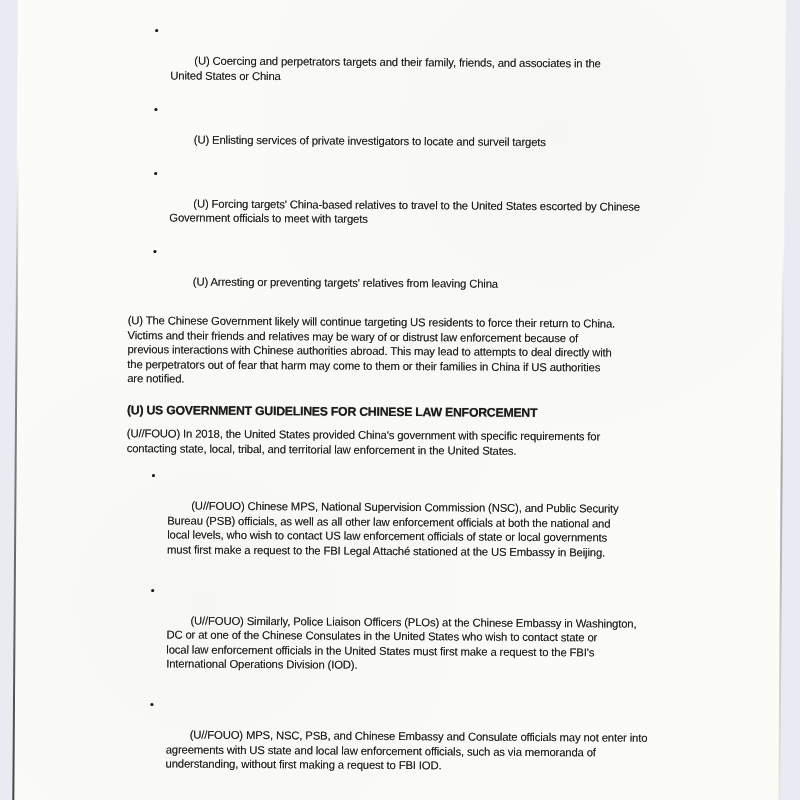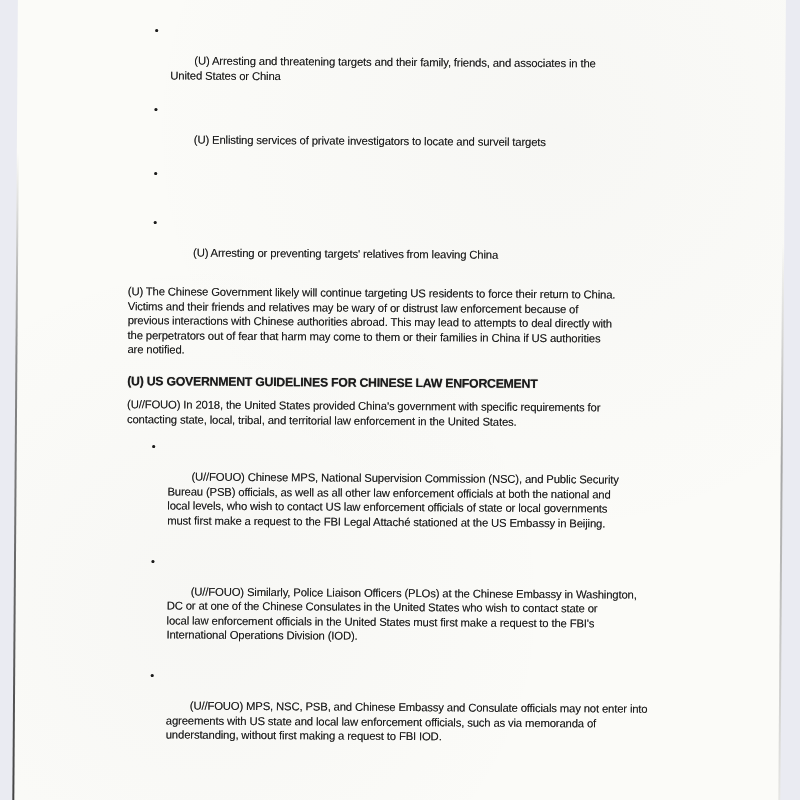--- a/index.html
+++ b/index.html
@@ -49,29 +49,31 @@
 
 <div class="paper">
   <div class="edge-left"></div>
   <div class="edge-right"></div>
 
   <div class="content">
 
     <div class="list-top">
       <div class="bullet-item">
         <span class="bullet-marker">•</span>
-        <span>(U) Arresting and threatening targets and their family, friends, and associates in the
+        <span>(U) Coercing and perpetrators targets and their family, friends, and associates in the
 United States or China</span>
       </div>
       <div class="bullet-item">
         <span class="bullet-marker">•</span>
         <span>(U) Enlisting services of private investigators to locate and surveil targets</span>
       </div>
       <div class="bullet-item">
         <span class="bullet-marker">•</span>
+        <span>(U) Forcing targets' China-based relatives to travel to the United States escorted by Chinese
+Government officials to meet with targets</span>
       </div>
       <div class="bullet-item">
         <span class="bullet-marker">•</span>
         <span>(U) Arresting or preventing targets' relatives from leaving China</span>
       </div>
     </div>
 
     <div class="para-targeting pre">(U) The Chinese Government likely will continue targeting US residents to force their return to China.
 Victims and their friends and relatives may be wary of or distrust law enforcement because of
 previous interactions with Chinese authorities abroad. This may lead to attempts to deal directly with

